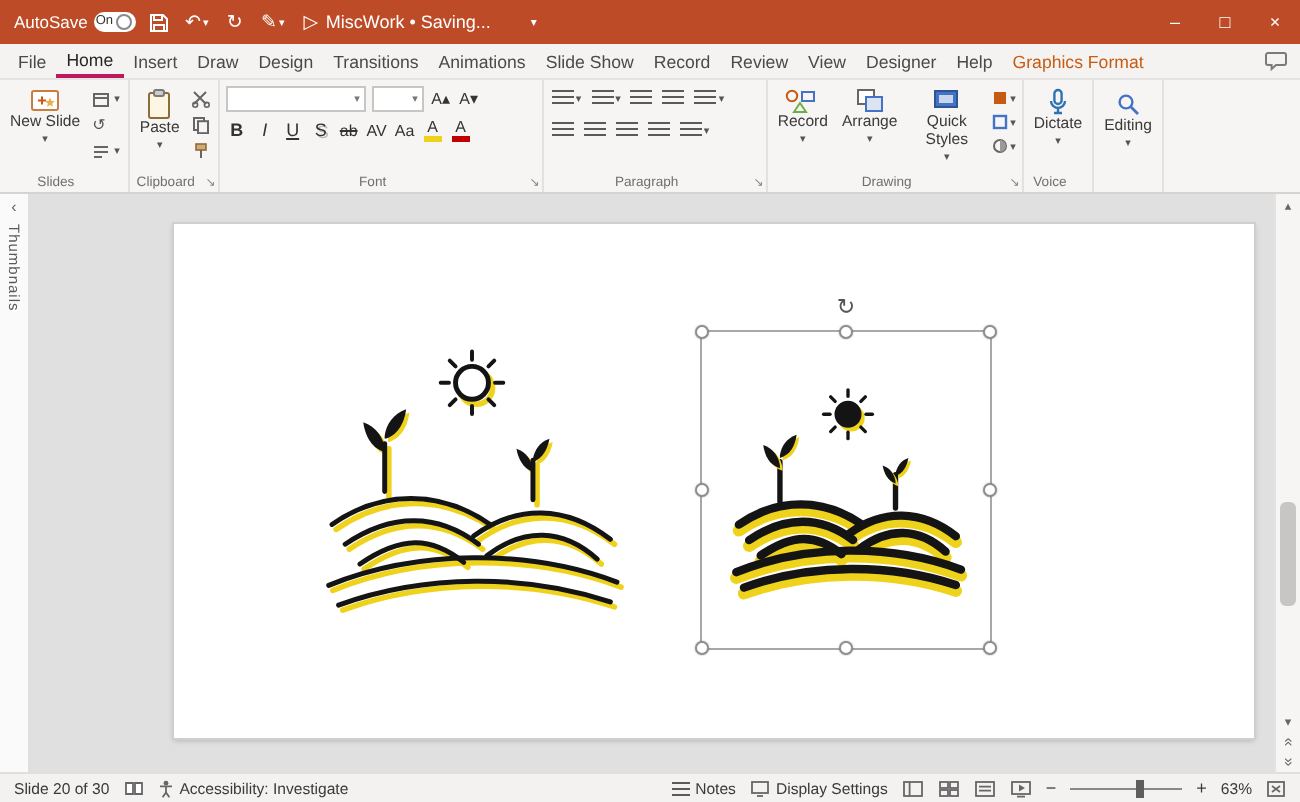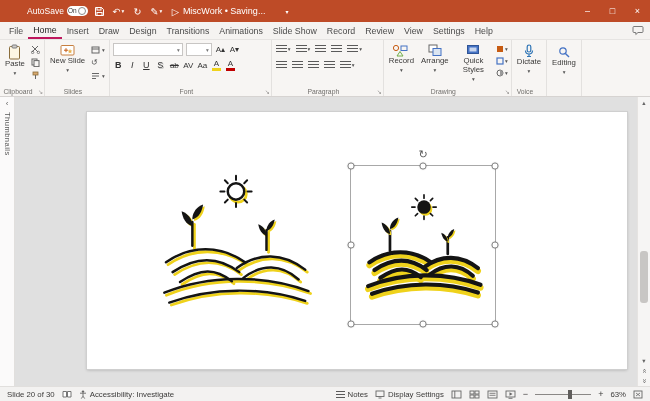--- a/index.html
+++ b/index.html
@@ -2,21 +2,21 @@
 <html><head>
 <meta charset="utf-8">
 <style>
   html,body{margin:0;padding:0;background:#fff;}
   .app{position:relative;width:650px;height:401px;overflow:hidden;
        font-family:"Liberation Sans",sans-serif;-webkit-font-smoothing:antialiased;background:#fff;}
 
   
   .titlebar{position:absolute;left:0;top:0;width:650px;height:22px;background:#BE4B27;
             display:flex;align-items:center;padding:0 0 0 7px;box-sizing:border-box;color:#fff;}
-  .autosave{display:flex;align-items:flex-start;gap:3px;font-size:8.5px;margin-left:20px;}
+  .autosave{display:flex;align-items:flex-start;gap:3px;font-size:8.5px;}
   .toggle{width:21px;height:10px;border-radius:5px;background:#fff;display:flex;align-items:center;
           justify-content:flex-start;padding:0 1px;box-sizing:border-box;gap:1px;}
   .toggle .on-txt{font-size:6.5px;color:#333;line-height:1;}
   .toggle .knob{width:8px;height:8px;border-radius:50%;background:#fff;border:1px solid #8a8a8a;box-sizing:border-box;}
   .qi{width:15px;height:16px;display:flex;align-items:center;justify-content:center;font-size:9.5px;color:#fff;margin-left:4px;}
   .qi svg{display:block;}
   .qi .da{font-size:5.5px;margin-left:1px;}
   .tb-title{flex:1;text-align:center;font-size:9px;display:flex;align-items:center;justify-content:flex-start;gap:20px;}
   .tb-title .da{font-size:6px;}
   .winbtns{display:flex;height:22px;}
@@ -149,68 +149,33 @@
     <span class="tab active">Home</span>
     <span class="tab">Insert</span>
     <span class="tab">Draw</span>
     <span class="tab">Design</span>
     <span class="tab">Transitions</span>
     <span class="tab">Animations</span>
     <span class="tab">Slide Show</span>
     <span class="tab">Record</span>
     <span class="tab">Review</span>
     <span class="tab">View</span>
-    <span class="tab">Settings</span>
+    <span class="tab">Designer</span>
     <span class="tab">Help</span>
+    <span class="tab contextual">Graphics Format</span>
     <div class="tabrow-right">
       <span>
         <svg width="12" height="11" viewBox="0 0 12 11">
           <path d="M2 1.5h8a1 1 0 0 1 1 1v4a1 1 0 0 1-1 1H6l-2.2 2V7.5H2a1 1 0 0 1-1-1v-4a1 1 0 0 1 1-1z" fill="none" stroke="#7a7a7a" stroke-width="1"></path>
         </svg>
       </span>
     </div>
   </div>
 
   <div class="ribbon">
-
-    <div class="g">
-      <div class="grows">
-        <div class="bigbtn">
-          <svg width="13" height="16" viewBox="0 0 13 16">
-            <rect x="1.5" y="2.5" width="10" height="12.5" rx="1" fill="#fdf6e3" stroke="#8a6d3b" stroke-width="1"></rect>
-            <rect x="4" y="1" width="5" height="3" rx="1" fill="#cfcdcb" stroke="#7a7a7a" stroke-width="1"></rect>
-          </svg>
-          <span>Paste</span>
-          <span class="da">▾</span>
-        </div>
-        <div class="smallcol">
-          <span class="sbtn">
-            <svg width="9" height="9" viewBox="0 0 9 9">
-              <path d="M1 1l6 6M7 1L1 7" stroke="#666" stroke-width="1" fill="none"></path>
-              <circle cx="1.6" cy="7.4" r="1.2" fill="none" stroke="#666" stroke-width=".8"></circle>
-              <circle cx="7.4" cy="7.4" r="1.2" fill="none" stroke="#666" stroke-width=".8"></circle>
-            </svg>
-          </span>
-          <span class="sbtn">
-            <svg width="9" height="9" viewBox="0 0 9 9">
-              <rect x="1" y="1" width="5" height="6" fill="none" stroke="#666" stroke-width="1"></rect>
-              <rect x="3" y="2.6" width="5" height="6" fill="#f7f5f3" stroke="#666" stroke-width="1"></rect>
-            </svg>
-          </span>
-          <span class="sbtn">
-            <svg width="9" height="9" viewBox="0 0 9 9">
-              <rect x="2" y="1" width="5" height="3" fill="#d7a86f" stroke="#8a6d3b" stroke-width=".8"></rect>
-              <path d="M4.5 4v4" stroke="#666" stroke-width="1"></path>
-            </svg>
-          </span>
-        </div>
-      </div>
-      <span class="glabel">Clipboard</span>
-      <span class="launcher">↘</span>
-    </div>
 
     <div class="g">
       <div class="grows">
         <div class="bigbtn">
           <svg width="15" height="13" viewBox="0 0 15 13">
             <rect x="1" y="1.5" width="13" height="9.5" rx="1" fill="#fff" stroke="#c77f3f" stroke-width="1"></rect>
             <path d="M4 6.2h4M6 4.2v4" stroke="#C75B12" stroke-width="1"></path>
             <path d="M10 4.8l.7 1.6 1.7.2-1.3 1.1.4 1.7-1.5-.9-1.5.9.4-1.7-1.3-1.1 1.7-.2z" fill="#e9b14c"></path>
           </svg>
           <span>New Slide</span>
@@ -229,20 +194,56 @@
           </span>
           <span class="sbtn">
             <svg width="9" height="8" viewBox="0 0 9 8">
               <path d="M1 1.5h7M1 4h7M1 6.5h4" stroke="#666" stroke-width="1"></path>
             </svg>
             <span class="da">▾</span>
           </span>
         </div>
       </div>
       <span class="glabel">Slides</span>
+    </div>
+
+    <div class="g">
+      <div class="grows">
+        <div class="bigbtn">
+          <svg width="13" height="16" viewBox="0 0 13 16">
+            <rect x="1.5" y="2.5" width="10" height="12.5" rx="1" fill="#fdf6e3" stroke="#8a6d3b" stroke-width="1"></rect>
+            <rect x="4" y="1" width="5" height="3" rx="1" fill="#cfcdcb" stroke="#7a7a7a" stroke-width="1"></rect>
+          </svg>
+          <span>Paste</span>
+          <span class="da">▾</span>
+        </div>
+        <div class="smallcol">
+          <span class="sbtn">
+            <svg width="9" height="9" viewBox="0 0 9 9">
+              <path d="M1 1l6 6M7 1L1 7" stroke="#666" stroke-width="1" fill="none"></path>
+              <circle cx="1.6" cy="7.4" r="1.2" fill="none" stroke="#666" stroke-width=".8"></circle>
+              <circle cx="7.4" cy="7.4" r="1.2" fill="none" stroke="#666" stroke-width=".8"></circle>
+            </svg>
+          </span>
+          <span class="sbtn">
+            <svg width="9" height="9" viewBox="0 0 9 9">
+              <rect x="1" y="1" width="5" height="6" fill="none" stroke="#666" stroke-width="1"></rect>
+              <rect x="3" y="2.6" width="5" height="6" fill="#f7f5f3" stroke="#666" stroke-width="1"></rect>
+            </svg>
+          </span>
+          <span class="sbtn">
+            <svg width="9" height="9" viewBox="0 0 9 9">
+              <rect x="2" y="1" width="5" height="3" fill="#d7a86f" stroke="#8a6d3b" stroke-width=".8"></rect>
+              <path d="M4.5 4v4" stroke="#666" stroke-width="1"></path>
+            </svg>
+          </span>
+        </div>
+      </div>
+      <span class="glabel">Clipboard</span>
+      <span class="launcher">↘</span>
     </div>
 
     <div class="g" style="width:162px;">
       <div class="grows" style="margin-bottom:3px;">
         <div class="combo" style="width:70px;">
           <span></span>
           <span class="da">▾</span>
         </div>
         <div class="combo" style="width:26px;">
           <span></span>

